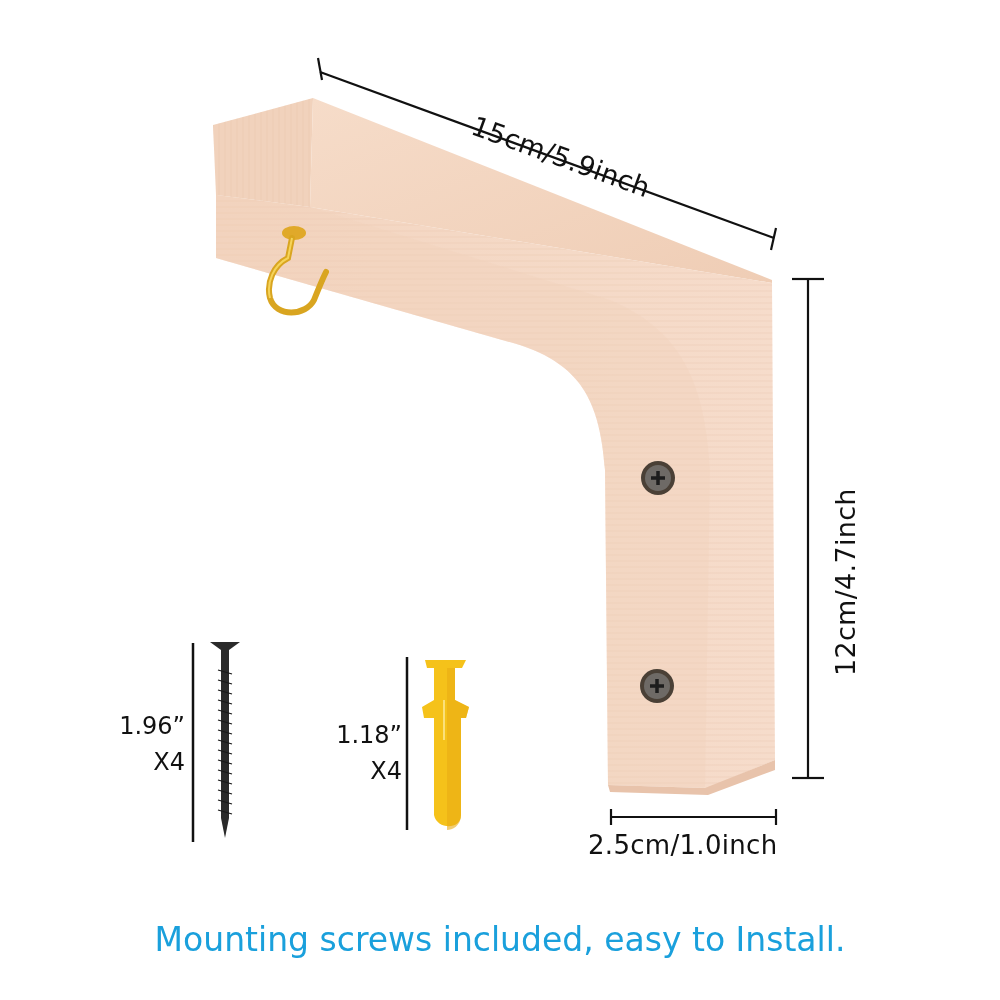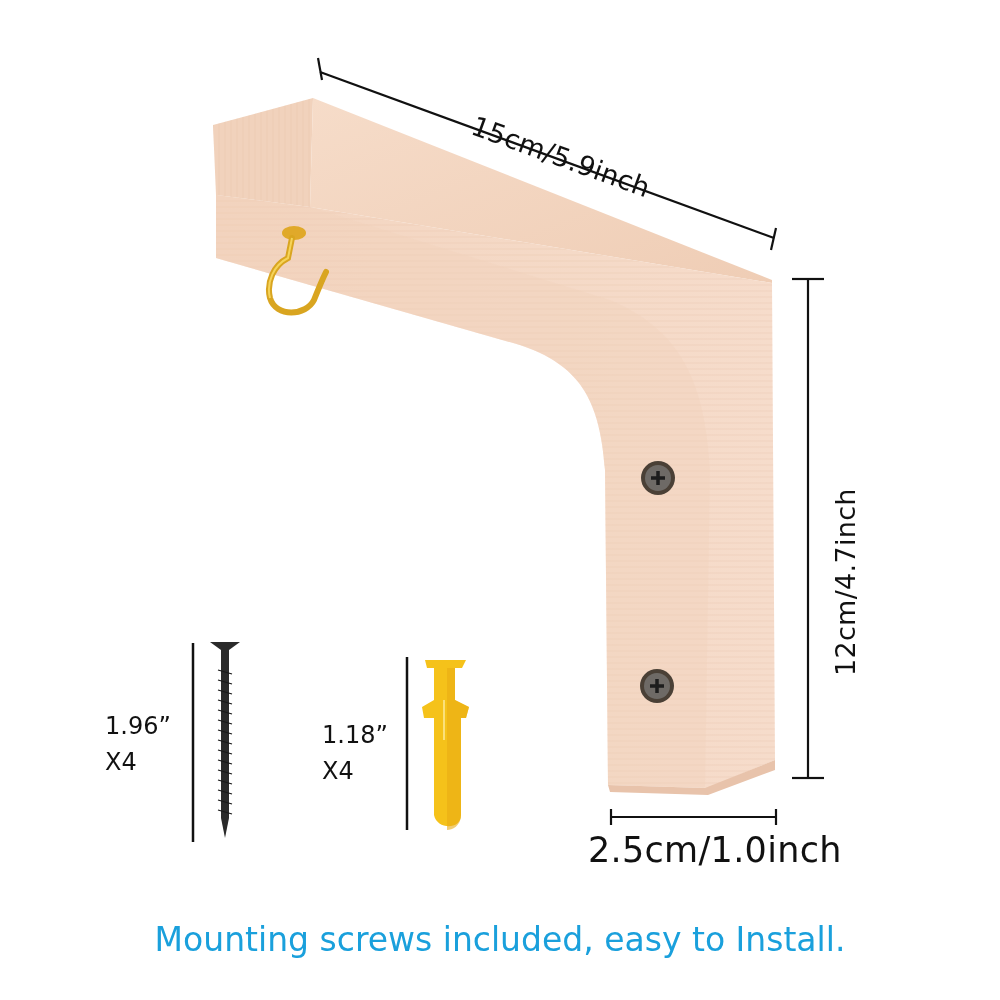--- a/index.html
+++ b/index.html
@@ -1,19 +1,19 @@
 <!DOCTYPE html>
 <html><head>
 <meta charset="utf-8">
 <style>
   html, body { margin:0; padding:0; background:#ffffff; }
   body { width:1000px; height:1000px; position:relative; overflow:hidden; font-family:"Liberation Sans", sans-serif; }
   .abs { position:absolute; }
   .dim-text { font-family:"DejaVu Sans", sans-serif; color:#111; font-size:27px; white-space:nowrap; letter-spacing:0.3px; }
-  .label { font-family:"DejaVu Sans", sans-serif; color:#111; font-size:24px; text-align:left; line-height:36px; white-space:nowrap; }
+  .label { font-family:"DejaVu Sans", sans-serif; color:#111; font-size:24px; text-align:right; line-height:36px; white-space:nowrap; }
   .caption { font-family:"DejaVu Sans", sans-serif; font-size:33px; white-space:nowrap; left:0; width:1000px; text-align:center; top:920px; }
   svg { position:absolute; left:0; top:0; }
 </style>
 </head>
 <body>
 
 <svg width="1000" height="1000" viewBox="0 0 1000 1000">
   <defs>
     <linearGradient id="woodTop" x1="0" y1="0" x2="1" y2="1">
       <stop offset="0" stop-color="#f6dcc9"></stop>
@@ -112,21 +112,21 @@
     <path d="M425,660 L466,660 L462,668 L455,668 L455,700 L469,707 L466,718 L461,718 L461,815 C461,830 437,830 434,815 L434,718 L424,718 L422,707 L434,700 L434,668 L427,668 Z" fill="#f5c21a"></path>
     <path d="M455,668 L455,700 L469,707 L466,718 L461,718 L461,815 C461,826 452,830 447,830 L447,668 Z" fill="#e9ab14" opacity="0.6"></path>
     <line x1="444" y1="700" x2="444" y2="740" stroke="#fbe07a" stroke-width="2"></line>
   </g>
 </svg>
 
 <div class="abs dim-text" style="left:478px; top:110px; transform:rotate(20deg); transform-origin:left top;">15cm/5.9inch</div>
 
 <div class="abs dim-text" style="left:830px; top:676px; transform:rotate(-90deg); transform-origin:left top;">12cm/4.7inch</div>
 
-<div class="abs dim-text" style="left:588px; top:830px; font-size:35px;">2.5cm/1.0inch</div>
+<div class="abs dim-text" style="left:588px; top:830px; font-size:26px;">2.5cm/1.0inch</div>
 
 <div class="abs label" style="left:105px; top:708px; width:80px;">
   <div>1.96”</div>
   <div>X4</div>
 </div>
 
 <div class="abs label" style="left:322px; top:708px; width:80px;margin-top:9px;">
   <div>1.18”</div>
   <div>X4</div>
 </div>

